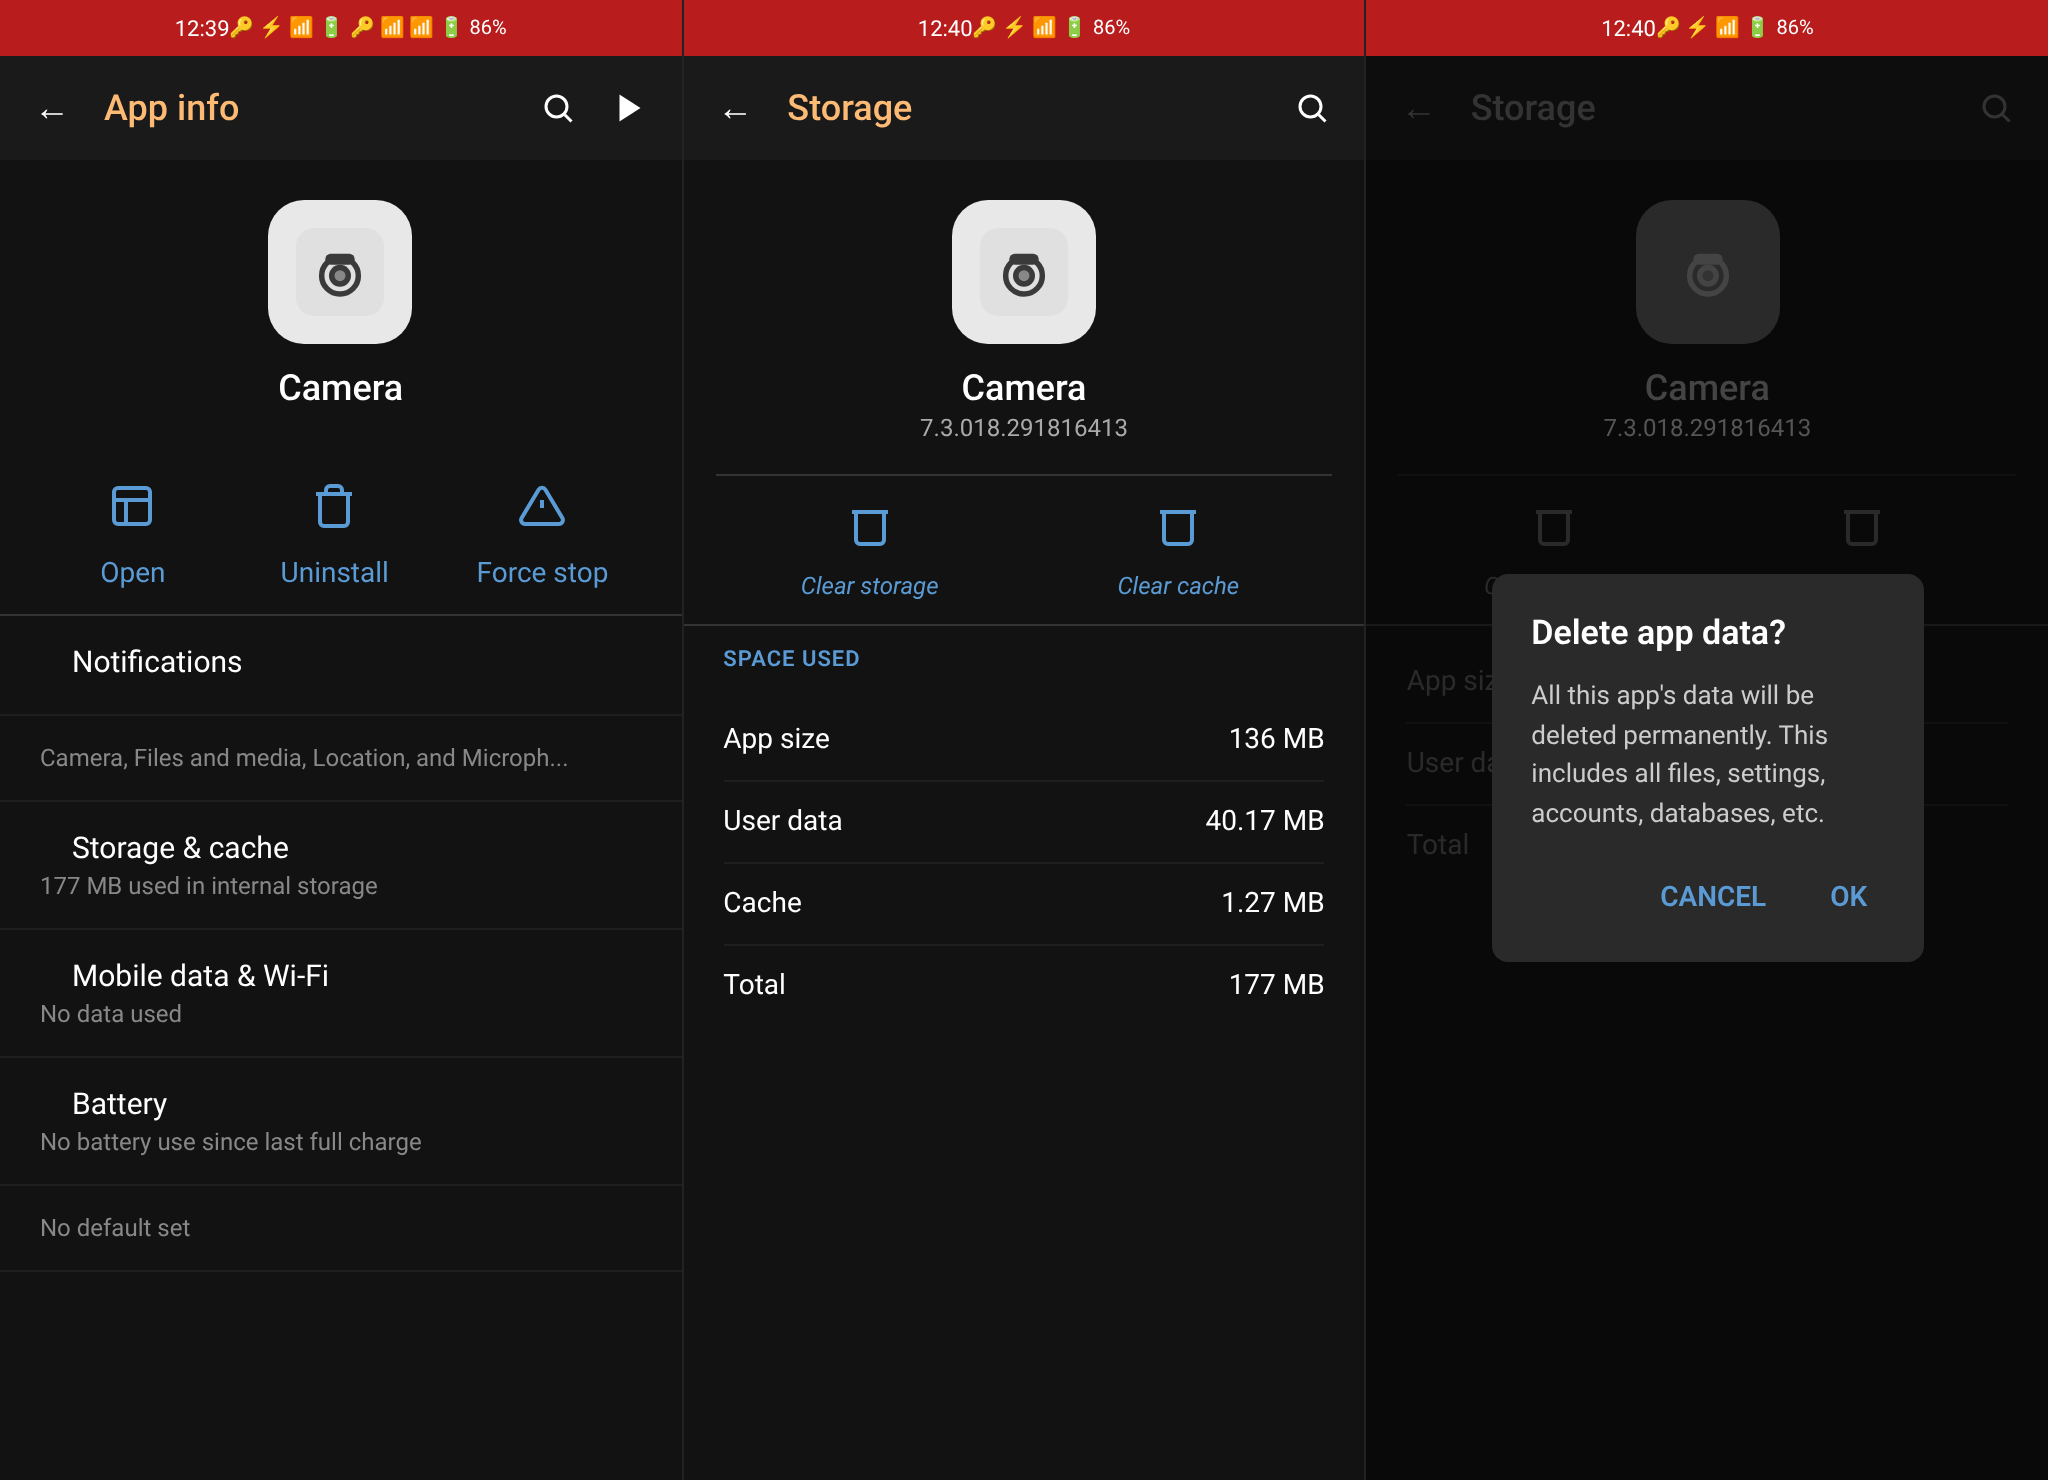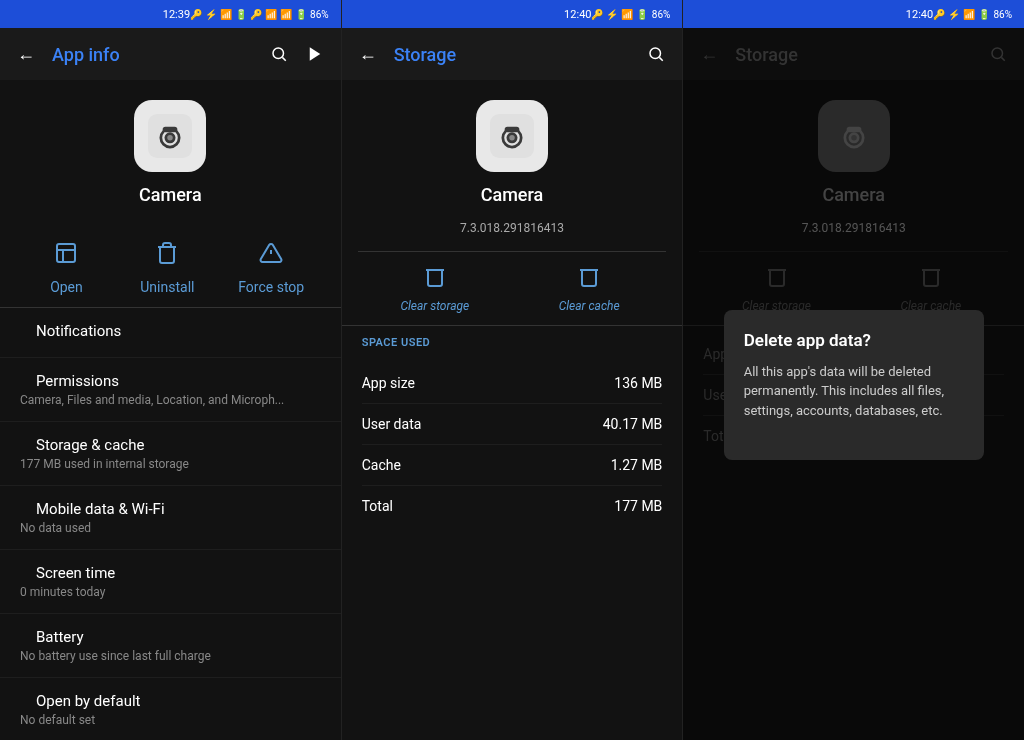--- a/index.html
+++ b/index.html
@@ -15,24 +15,24 @@
 
     
     .status-bars {
       display: flex;
       width: 100%;
       height: 28px;
     }
     .status-bar {
       display: flex;
       align-items: center;
-      justify-content: flex-end;
+      justify-content: center;
       padding: 0 12px;
       height: 28px;
-      background: #1d4ed8;
+      background: #b91c1c;
       color: #fff;
       font-size: 11px;
     }
     .status-bar-left { flex: 1; border-right: 1px solid #222; }
     .status-bar-mid { flex: 1; border-right: 1px solid #222; }
     .status-bar-right { flex: 1; }
 
     .status-icons {
       display: flex;
       align-items: center;
@@ -60,21 +60,21 @@
     .panel:last-child { border-right: none; }
 
     .panel-toolbar {
       display: flex;
       align-items: center;
       height: 52px;
       padding: 0 8px;
       background: #1a1a1a;
     }
     .toolbar-title {
-      color: #3b82f6;
+      color: #fdba74;
       font-size: 18px;
       font-weight: 500;
       margin-left: 8px;
       flex: 1;
     }
     .toolbar-icon {
       width: 36px;
       height: 36px;
       display: flex;
       align-items: center;
@@ -109,21 +109,21 @@
     }
     .app-name {
       color: #fff;
       font-size: 18px;
       font-weight: 500;
     }
     .app-name.dimmed { color: #888; }
     .app-version {
       color: #aaa;
       font-size: 12px;
-      margin-top: 16px;
+      margin-top: 2px;
     }
 
     
     .actions-row {
       display: flex;
       justify-content: space-around;
       padding: 12px 16px;
       border-bottom: 1px solid #333;
     }
     .action-btn {
@@ -220,21 +220,21 @@
       top: 0; left: 0; right: 0; bottom: 0;
       background: rgba(0,0,0,0.5);
       display: flex;
       align-items: center;
       justify-content: center;
       z-index: 100;
     }
     .dialog {
       background: #2a2a2a;
       border-radius: 8px;
-      width: 260px;
+      width: 216px;
       padding: 20px;
     }
     .dialog-title {
       color: #fff;
       font-size: 17px;
       font-weight: 600;
       margin-bottom: 12px;
     }
     .dialog-body {
       color: #ccc;
@@ -343,41 +343,35 @@
         </div>
         <span class="label">Force stop</span>
       </div>
     </div>
 
     <div class="settings-list">
       <div class="settings-item">
         <div class="s-title">Notifications</div>
       </div>
       <div class="settings-item">
-        <div class="s-title">Permissions</div>
         <div class="s-sub">Camera, Files and media, Location, and Microph...</div>
       </div>
       <div class="settings-item">
         <div class="s-title">Storage &amp; cache</div>
         <div class="s-sub">177 MB used in internal storage</div>
       </div>
       <div class="settings-item">
         <div class="s-title">Mobile data &amp; Wi-Fi</div>
         <div class="s-sub">No data used</div>
       </div>
       <div class="settings-item">
-        <div class="s-title">Screen time</div>
-        <div class="s-sub">0 minutes today</div>
-      </div>
-      <div class="settings-item">
         <div class="s-title">Battery</div>
         <div class="s-sub">No battery use since last full charge</div>
       </div>
       <div class="settings-item">
-        <div class="s-title">Open by default</div>
         <div class="s-sub">No default set</div>
       </div>
     </div>
   </div>
 
   <div class="panel">
     <div class="panel-toolbar">
       <div class="toolbar-icon">←</div>
       <span class="toolbar-title">Storage</span>
       <div class="toolbar-icon">
@@ -508,17 +502,21 @@
       <div class="storage-row">
         <span class="sr-label">Total</span>
         <span class="sr-value"></span>
       </div>
     </div>
 
     <div class="dialog-overlay">
       <div class="dialog">
         <div class="dialog-title">Delete app data?</div>
         <div class="dialog-body">All this app's data will be deleted permanently. This includes all files, settings, accounts, databases, etc.</div>
+        <div class="dialog-actions">
+          <div class="dialog-btn">Cancel</div>
+          <div class="dialog-btn">OK</div>
+        </div>
       </div>
     </div>
   </div>
 
 </div>
 
 </body></html>

